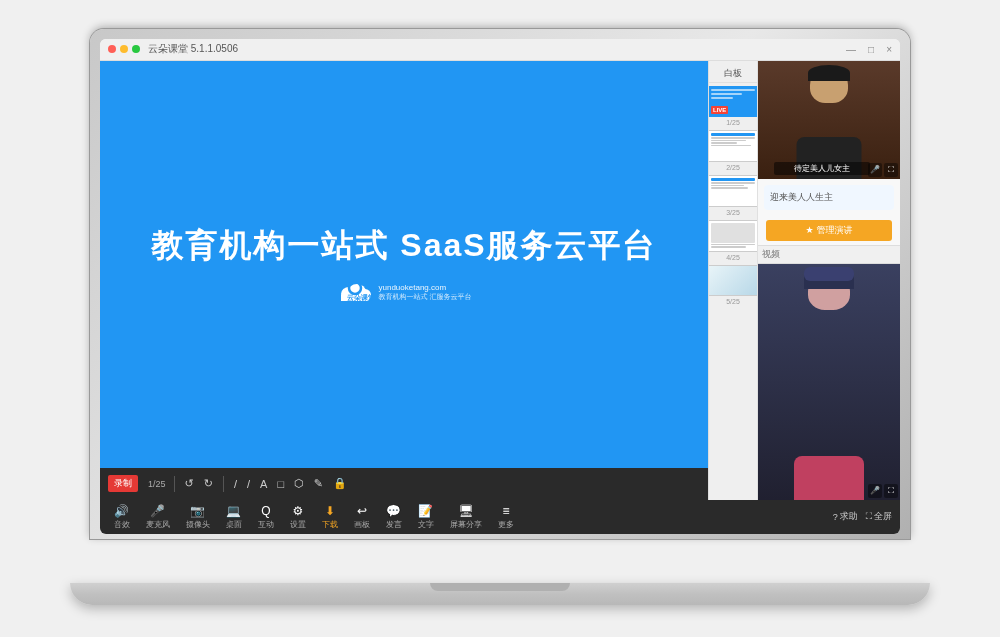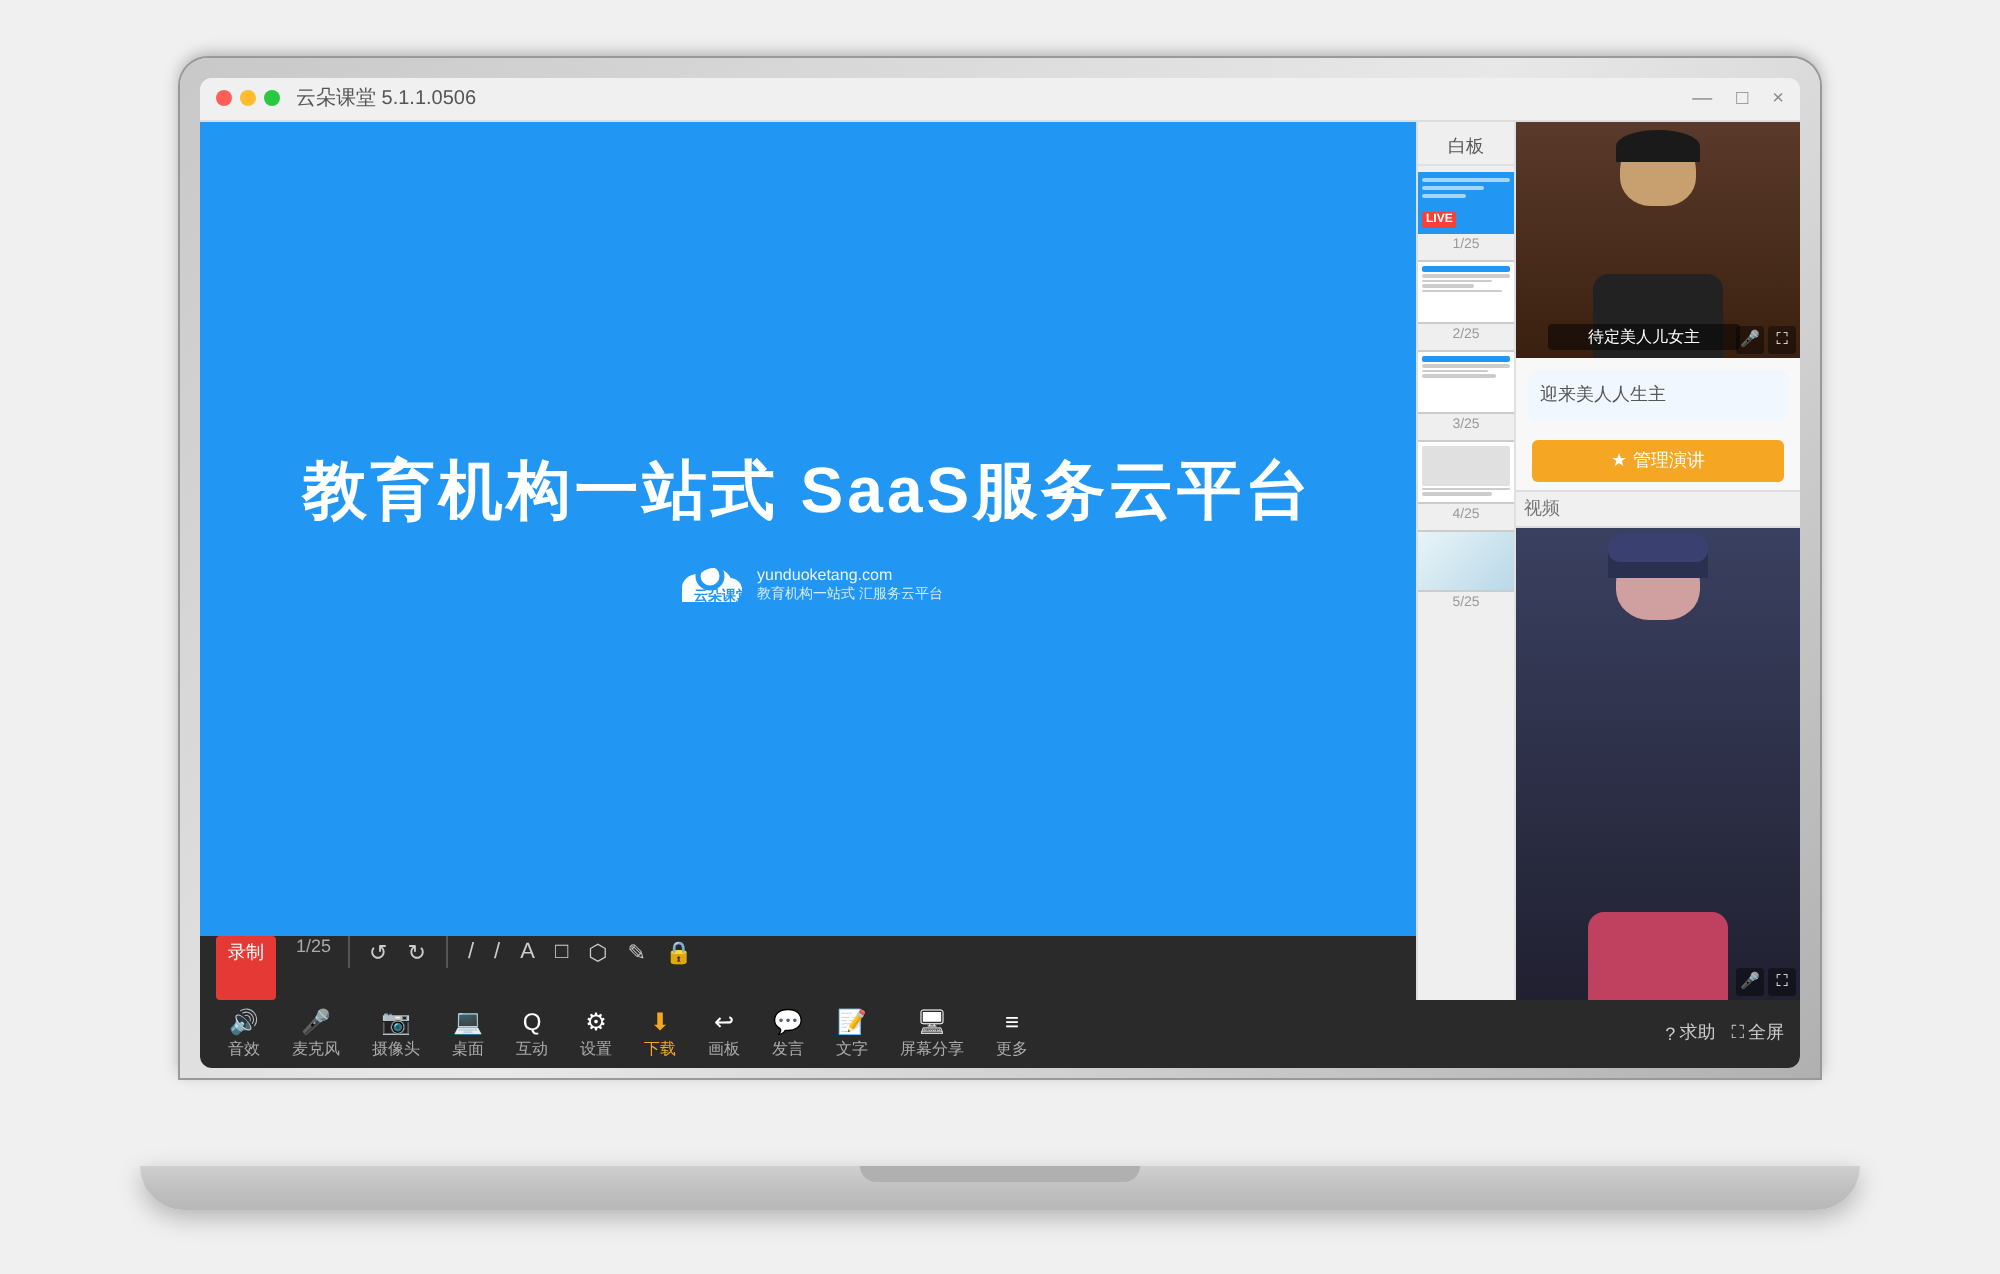--- a/index.html
+++ b/index.html
@@ -182,20 +182,21 @@
     .logo-tagline {
       font-size: 9px;
       color: rgba(255,255,255,0.8);
     }
 
     
     .presentation-toolbar {
       height: 32px;
       background: #2a2a2a;
       display: flex;
+      align-items: center;
       padding: 0 8px;
       gap: 6px;
       flex-shrink: 0;
     }
 
     .toolbar-red-btn {
       background: #e53935;
       color: #fff;
       font-size: 9px;
       padding: 2px 6px;

